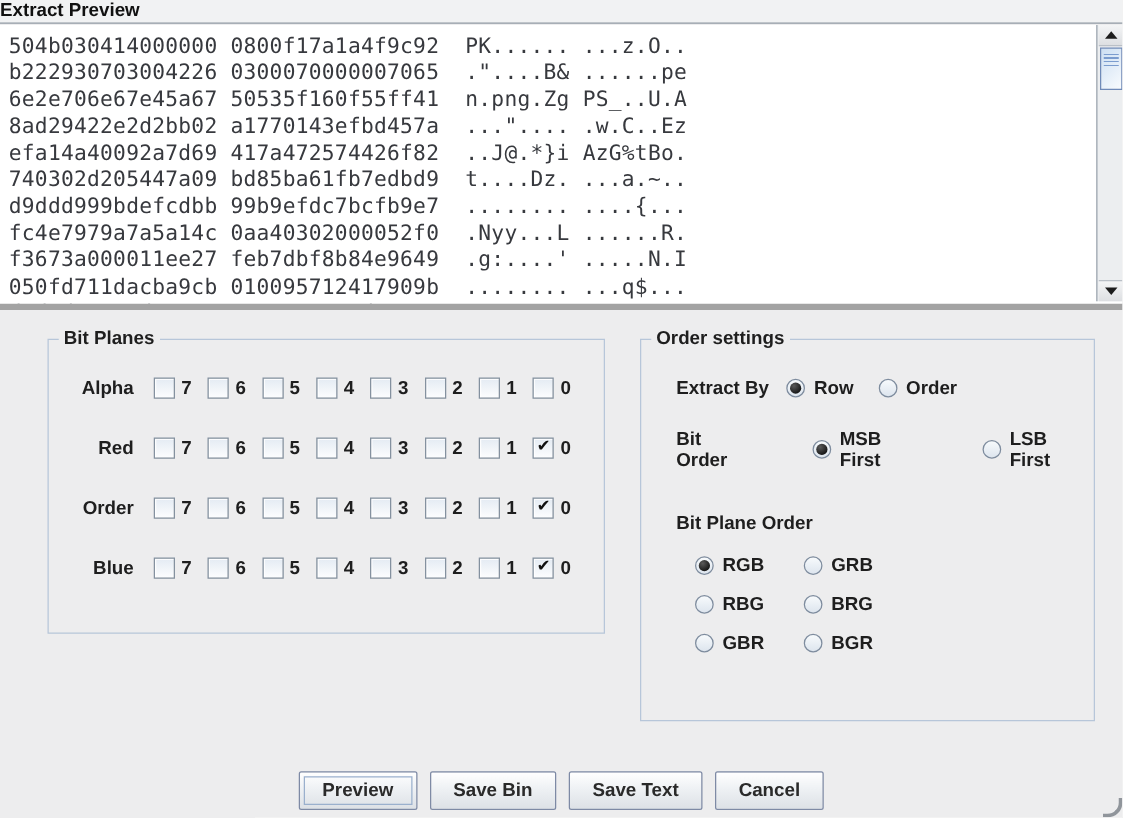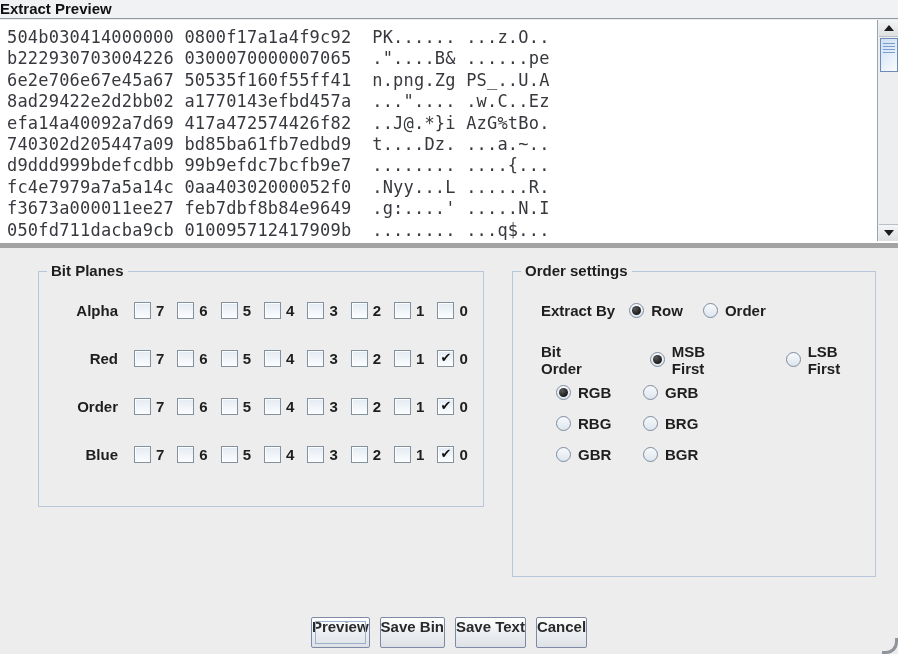--- a/index.html
+++ b/index.html
@@ -59,21 +59,21 @@
   
   .groupbox {
     position: absolute; border: 1px solid var(--group-border, #b7c6d9);
   }
   .gb-title {
     position: absolute; top: -10px; left: 8px; padding: 0 4px;
     background: var(--panel-bg, #ededee);
     font-weight: bold; font-size: 15px; color: var(--label, #1e1e1e);
     white-space: nowrap;
   }
-  .gb-bitplanes { left: 38px; top: 271px; width: 446px; height: 236px; padding-left: 11px; }
+  .gb-bitplanes { left: 38px; top: 271px; width: 446px; height: 236px; }
   .gb-order    { left: 512px; top: 271px; width: 364px; height: 306px; }
   .gb-preview  { left: 38px; top: 529px; width: 446px; height: 47px; }
 
   
   .bp-rows { padding: 28px 0 0 10px; }
   .bp-row { display: flex; align-items: center; height: 20px; margin-bottom: 28px; }
   .bp-label { width: 58px; text-align: right; margin-right: 16px;
     font-weight: bold; font-size: 15px; color: var(--label, #1e1e1e); }
   .bp-cell { display: inline-flex; align-items: center; margin-right: 13px; }
   .bp-digit { margin-left: 5px; font-weight: bold; font-size: 15px; color: var(--label, #1e1e1e); }
@@ -121,24 +121,24 @@
   
   .ps-row { display: flex; align-items: center; margin: 12px 0 0 99px; height: 21px; }
   .ps-label { font-weight: bold; font-size: 15px; color: var(--label, #1e1e1e); margin-right: 9px; }
 
   
   .btn-row {
     position: absolute; top: 617px; left: 0; right: 0; height: 31px;
     display: flex; justify-content: center; gap: 10px;
   }
   .btn {
-    position: relative; height: 31px; padding: 0 0;
+    position: relative; height: 31px; padding: 0 18px;
     border: 1px solid var(--btn-border, #7e8aa5); border-radius: 2px;
     background: linear-gradient(#ffffff 0%, #eef1f4 45%, #dde1e6 100%);
-    display: inline-flex; justify-content: center;
+    display: inline-flex; align-items: center; justify-content: center;
   }
   .btn-label { font-weight: bold; font-size: 15px; color: #2a2a2a; white-space: nowrap; }
   .btn.focused::after {
     content: ""; position: absolute; inset: 3px;
     border: 1px solid #9ab0cd;
   }
 
   .corner {
     position: absolute; right: 0; bottom: 0; width: 16px; height: 16px;
     border-right: 3px solid #90959b; border-bottom: 3px solid #90959b;
@@ -340,20 +340,21 @@
         <span class="rg-label">Bit Order</span>
         <span class="radio-opt">
           <span class="radio selected"></span>
           <span class="radio-text">MSB First</span>
         </span>
         <span class="radio-opt">
           <span class="radio"></span>
           <span class="radio-text">LSB First</span>
         </span>
       </div>
+    <span class="rg-label bpo-label">Bit Plane Order</span>
     <div class="bpo-grid">
         <span class="radio-opt">
           <span class="radio selected"></span>
           <span class="radio-text">RGB</span>
         </span>
         <span class="radio-opt">
           <span class="radio"></span>
           <span class="radio-text">GRB</span>
         </span>
         <span class="radio-opt">

